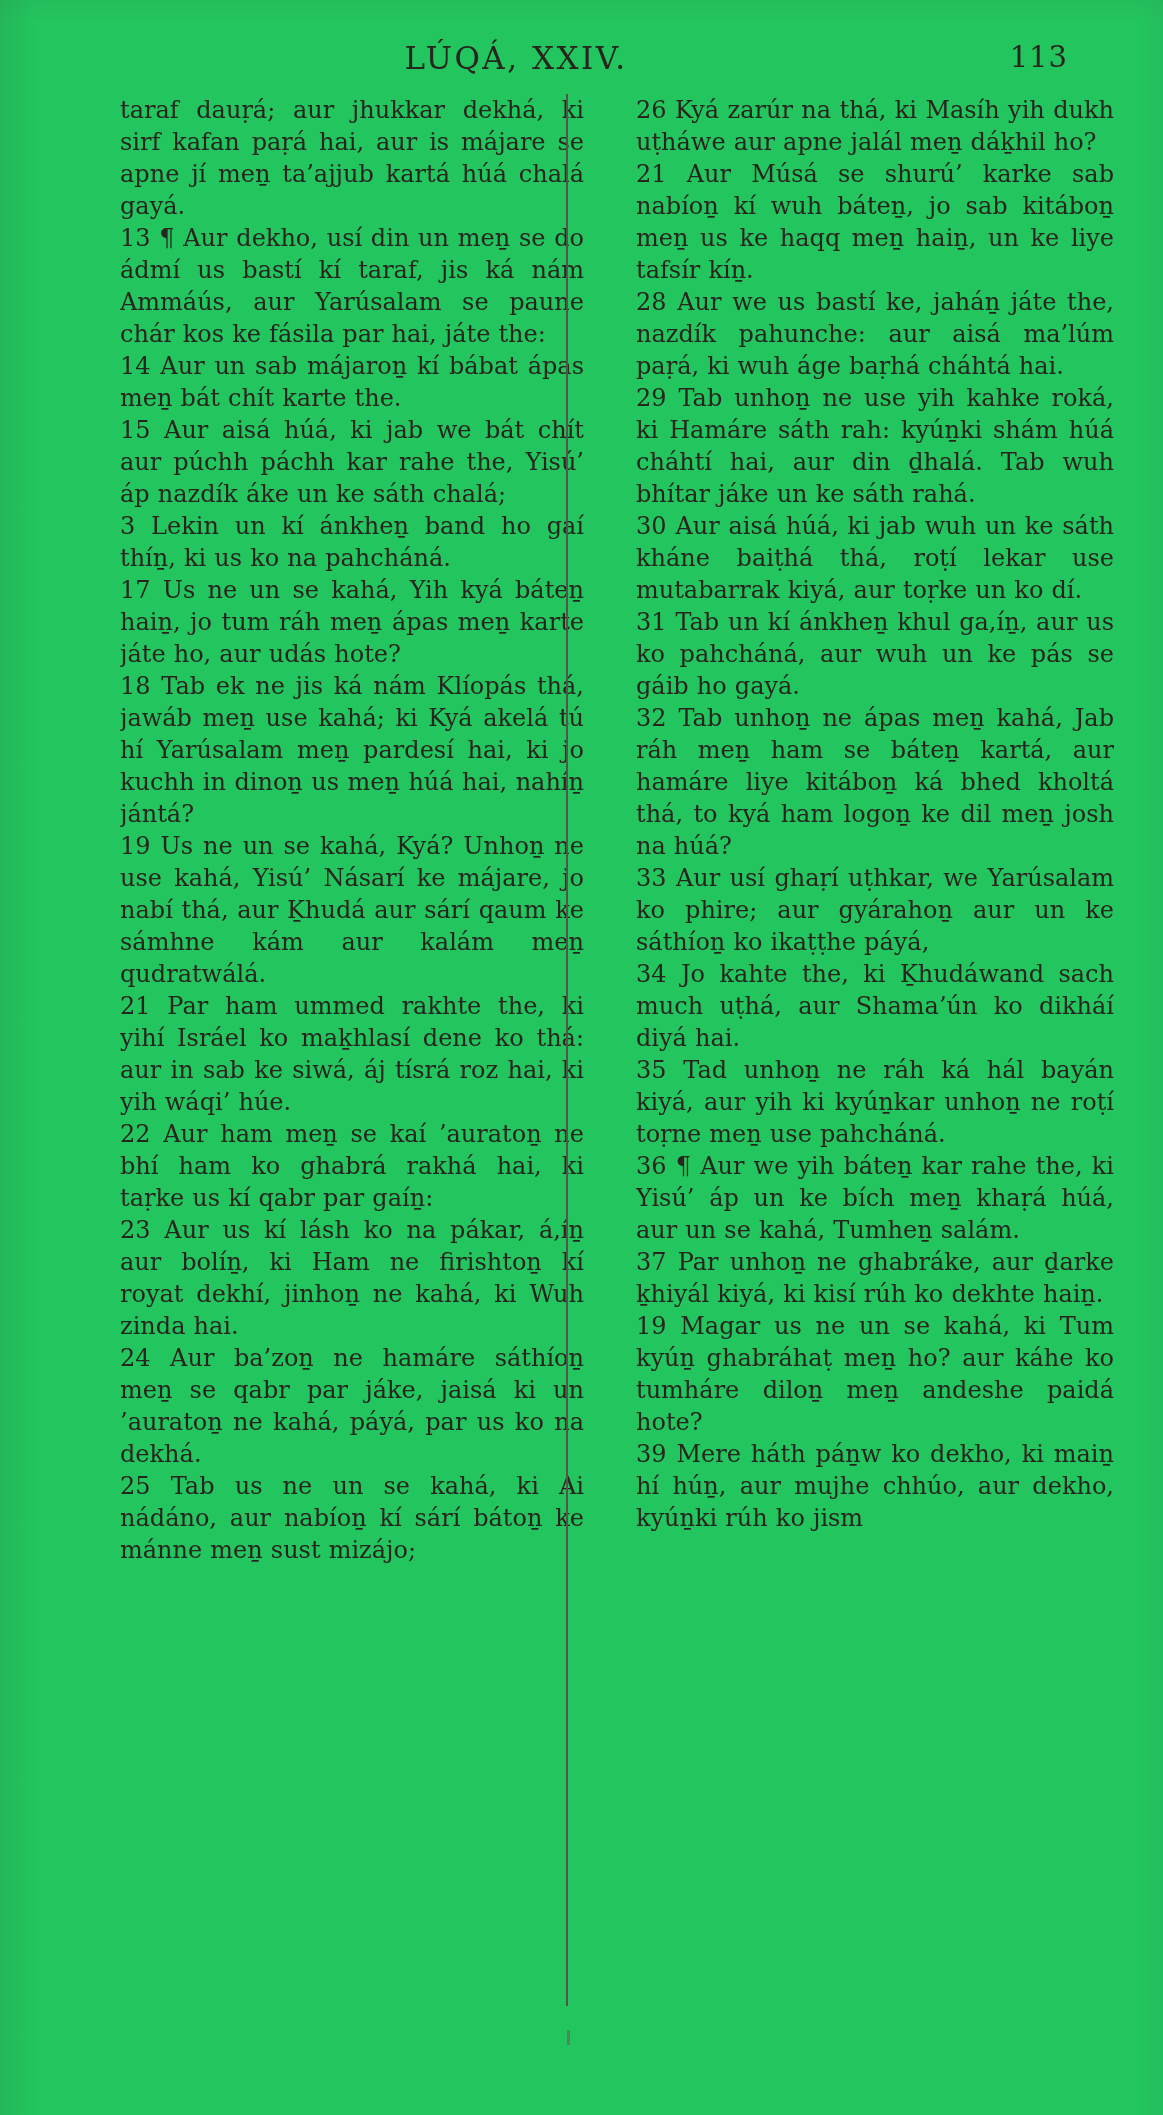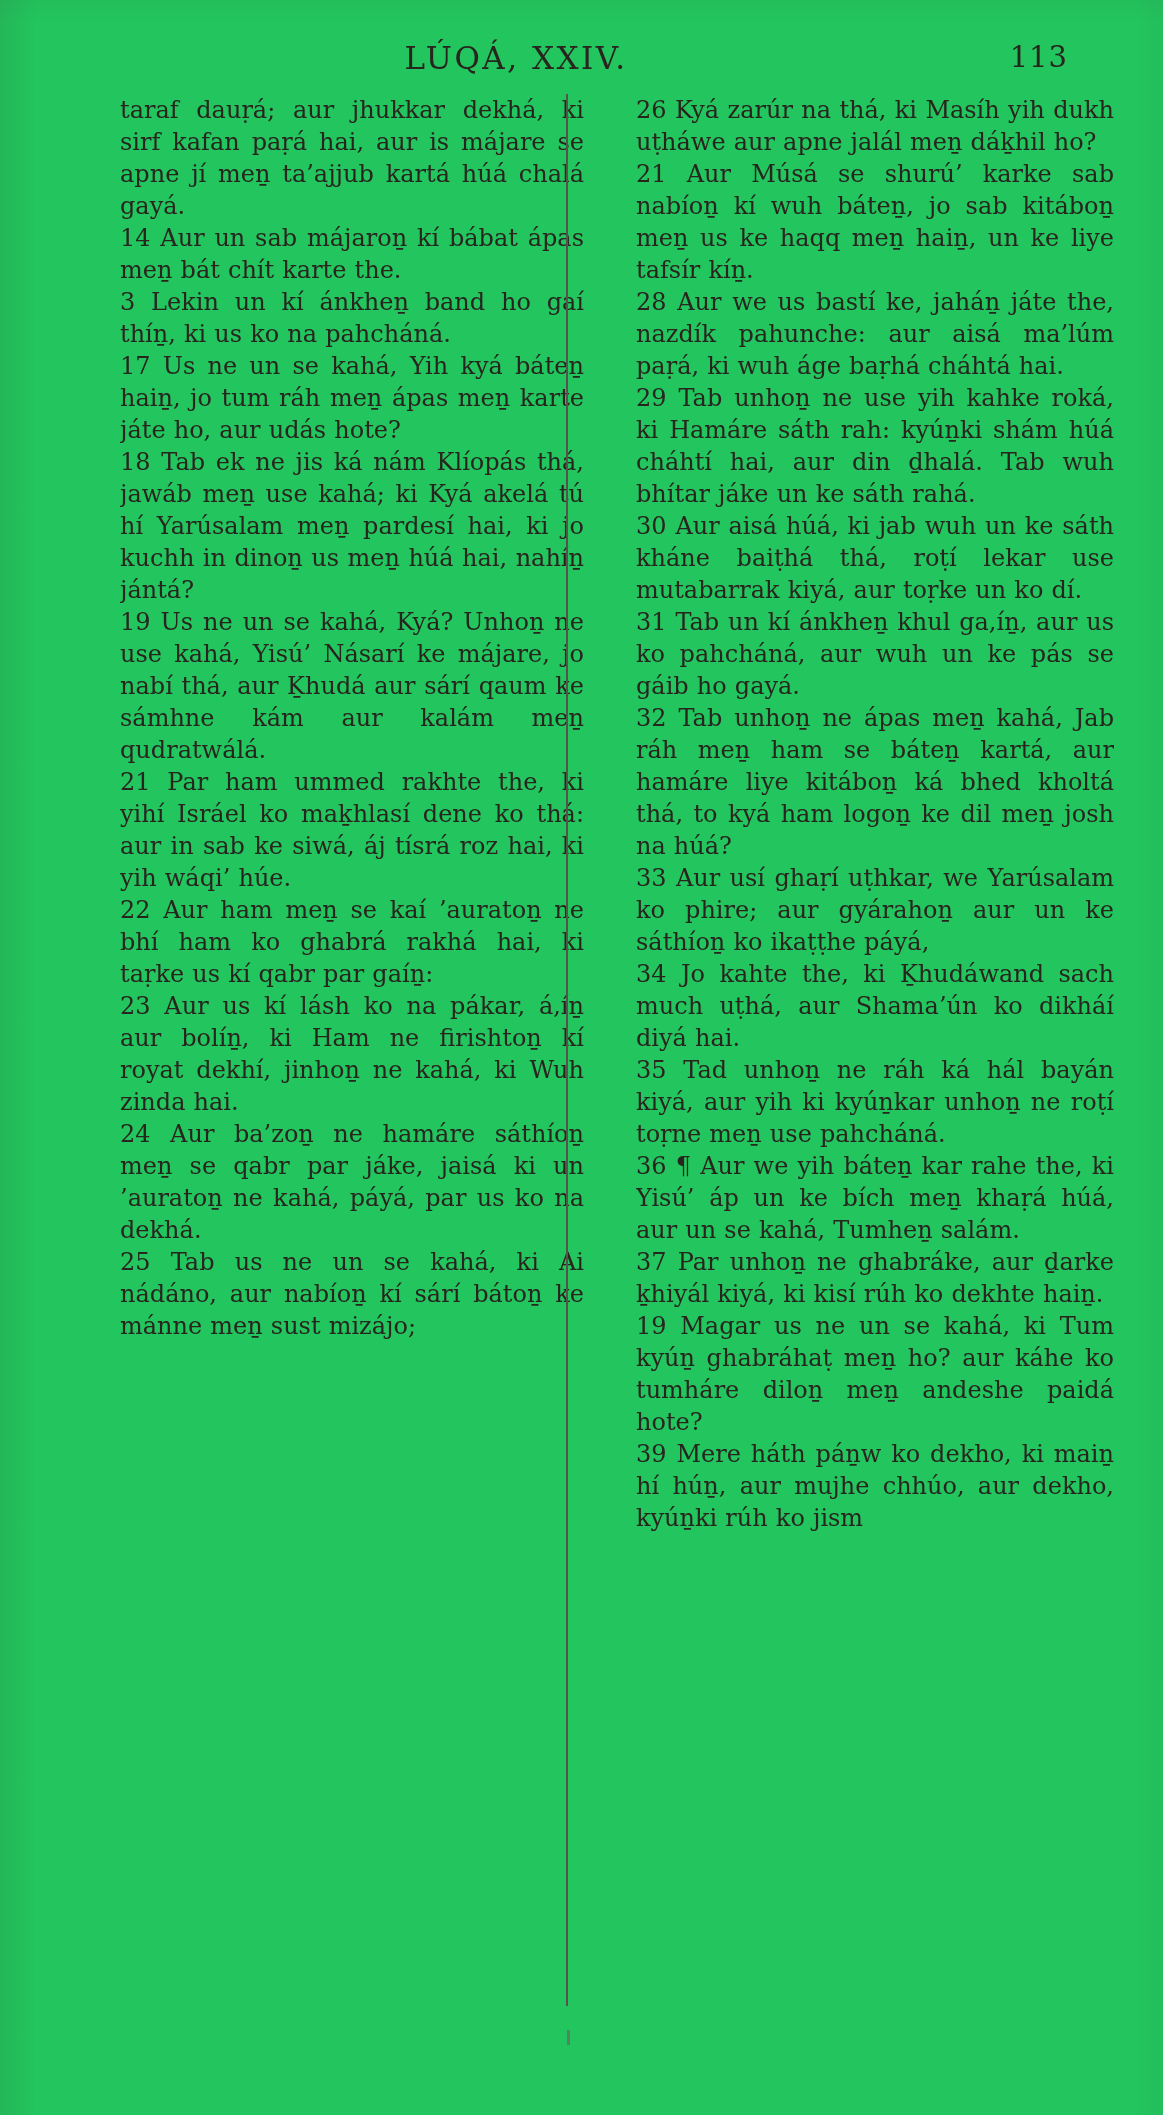--- a/index.html
+++ b/index.html
@@ -90,21 +90,23 @@
 
 <div class="page">
 
   <div class="running-head">
     <span class="head-title">LÚQÁ, XXIV.</span>
     <span class="head-page">113</span>
   </div>
 
   <div class="column col-left" id="col-left">
       <p class="verse">taraf dauṛá; aur jhukkar dekhá, ki sirf kafan paṛá hai, aur is májare se apne jí meṉ ta’ajjub kartá húá chalá gayá.</p>
+      <p class="verse">13 ¶ Aur dekho, usí din un meṉ se do ádmí us bastí kí taraf, jis ká nám Ammáús, aur Yarúsalam se paune chár kos ke fásila par hai, játe the:</p>
       <p class="verse">14 Aur un sab májaroṉ kí bábat ápas meṉ bát chít karte the.</p>
+      <p class="verse">15 Aur aisá húá, ki jab we bát chít aur púchh páchh kar rahe the, Yisú’ áp nazdík áke un ke sáth chalá;</p>
       <p class="verse">3 Lekin un kí ánkheṉ band ho gaí thíṉ, ki us ko na pahcháná.</p>
       <p class="verse">17 Us ne un se kahá, Yih kyá báteṉ haiṉ, jo tum ráh meṉ ápas meṉ karte játe ho, aur udás hote?</p>
       <p class="verse">18 Tab ek ne jis ká nám Klíopás thá, jawáb meṉ use kahá; ki Kyá akelá tú hí Yarúsalam meṉ pardesí hai, ki jo kuchh in dinoṉ us meṉ húá hai, nahíṉ jántá?</p>
       <p class="verse">19 Us ne un se kahá, Kyá? Unhoṉ ne use kahá, Yisú’ Násarí ke májare, jo nabí thá, aur Ḵhudá aur sárí qaum ke sámhne kám aur kalám meṉ qudratwálá.</p>
       <p class="verse">21 Par ham ummed rakhte the, ki yihí Isráel ko maḵhlasí dene ko thá: aur in sab ke siwá, áj tísrá roz hai, ki yih wáqi’ húe.</p>
       <p class="verse">22 Aur ham meṉ se kaí ’auratoṉ ne bhí ham ko ghabrá rakhá hai, ki taṛke us kí qabr par gaíṉ:</p>
       <p class="verse">23 Aur us kí lásh ko na pákar, á,íṉ aur bolíṉ, ki Ham ne firishtoṉ kí royat dekhí, jinhoṉ ne kahá, ki Wuh zinda hai.</p>
       <p class="verse">24 Aur ba’zoṉ ne hamáre sáthíoṉ meṉ se qabr par jáke, jaisá ki un ’auratoṉ ne kahá, páyá, par us ko na dekhá.</p>
       <p class="verse">25 Tab us ne un se kahá, ki Ai nádáno, aur nabíoṉ kí sárí bátoṉ ke mánne meṉ sust mizájo;</p>
     </div>

